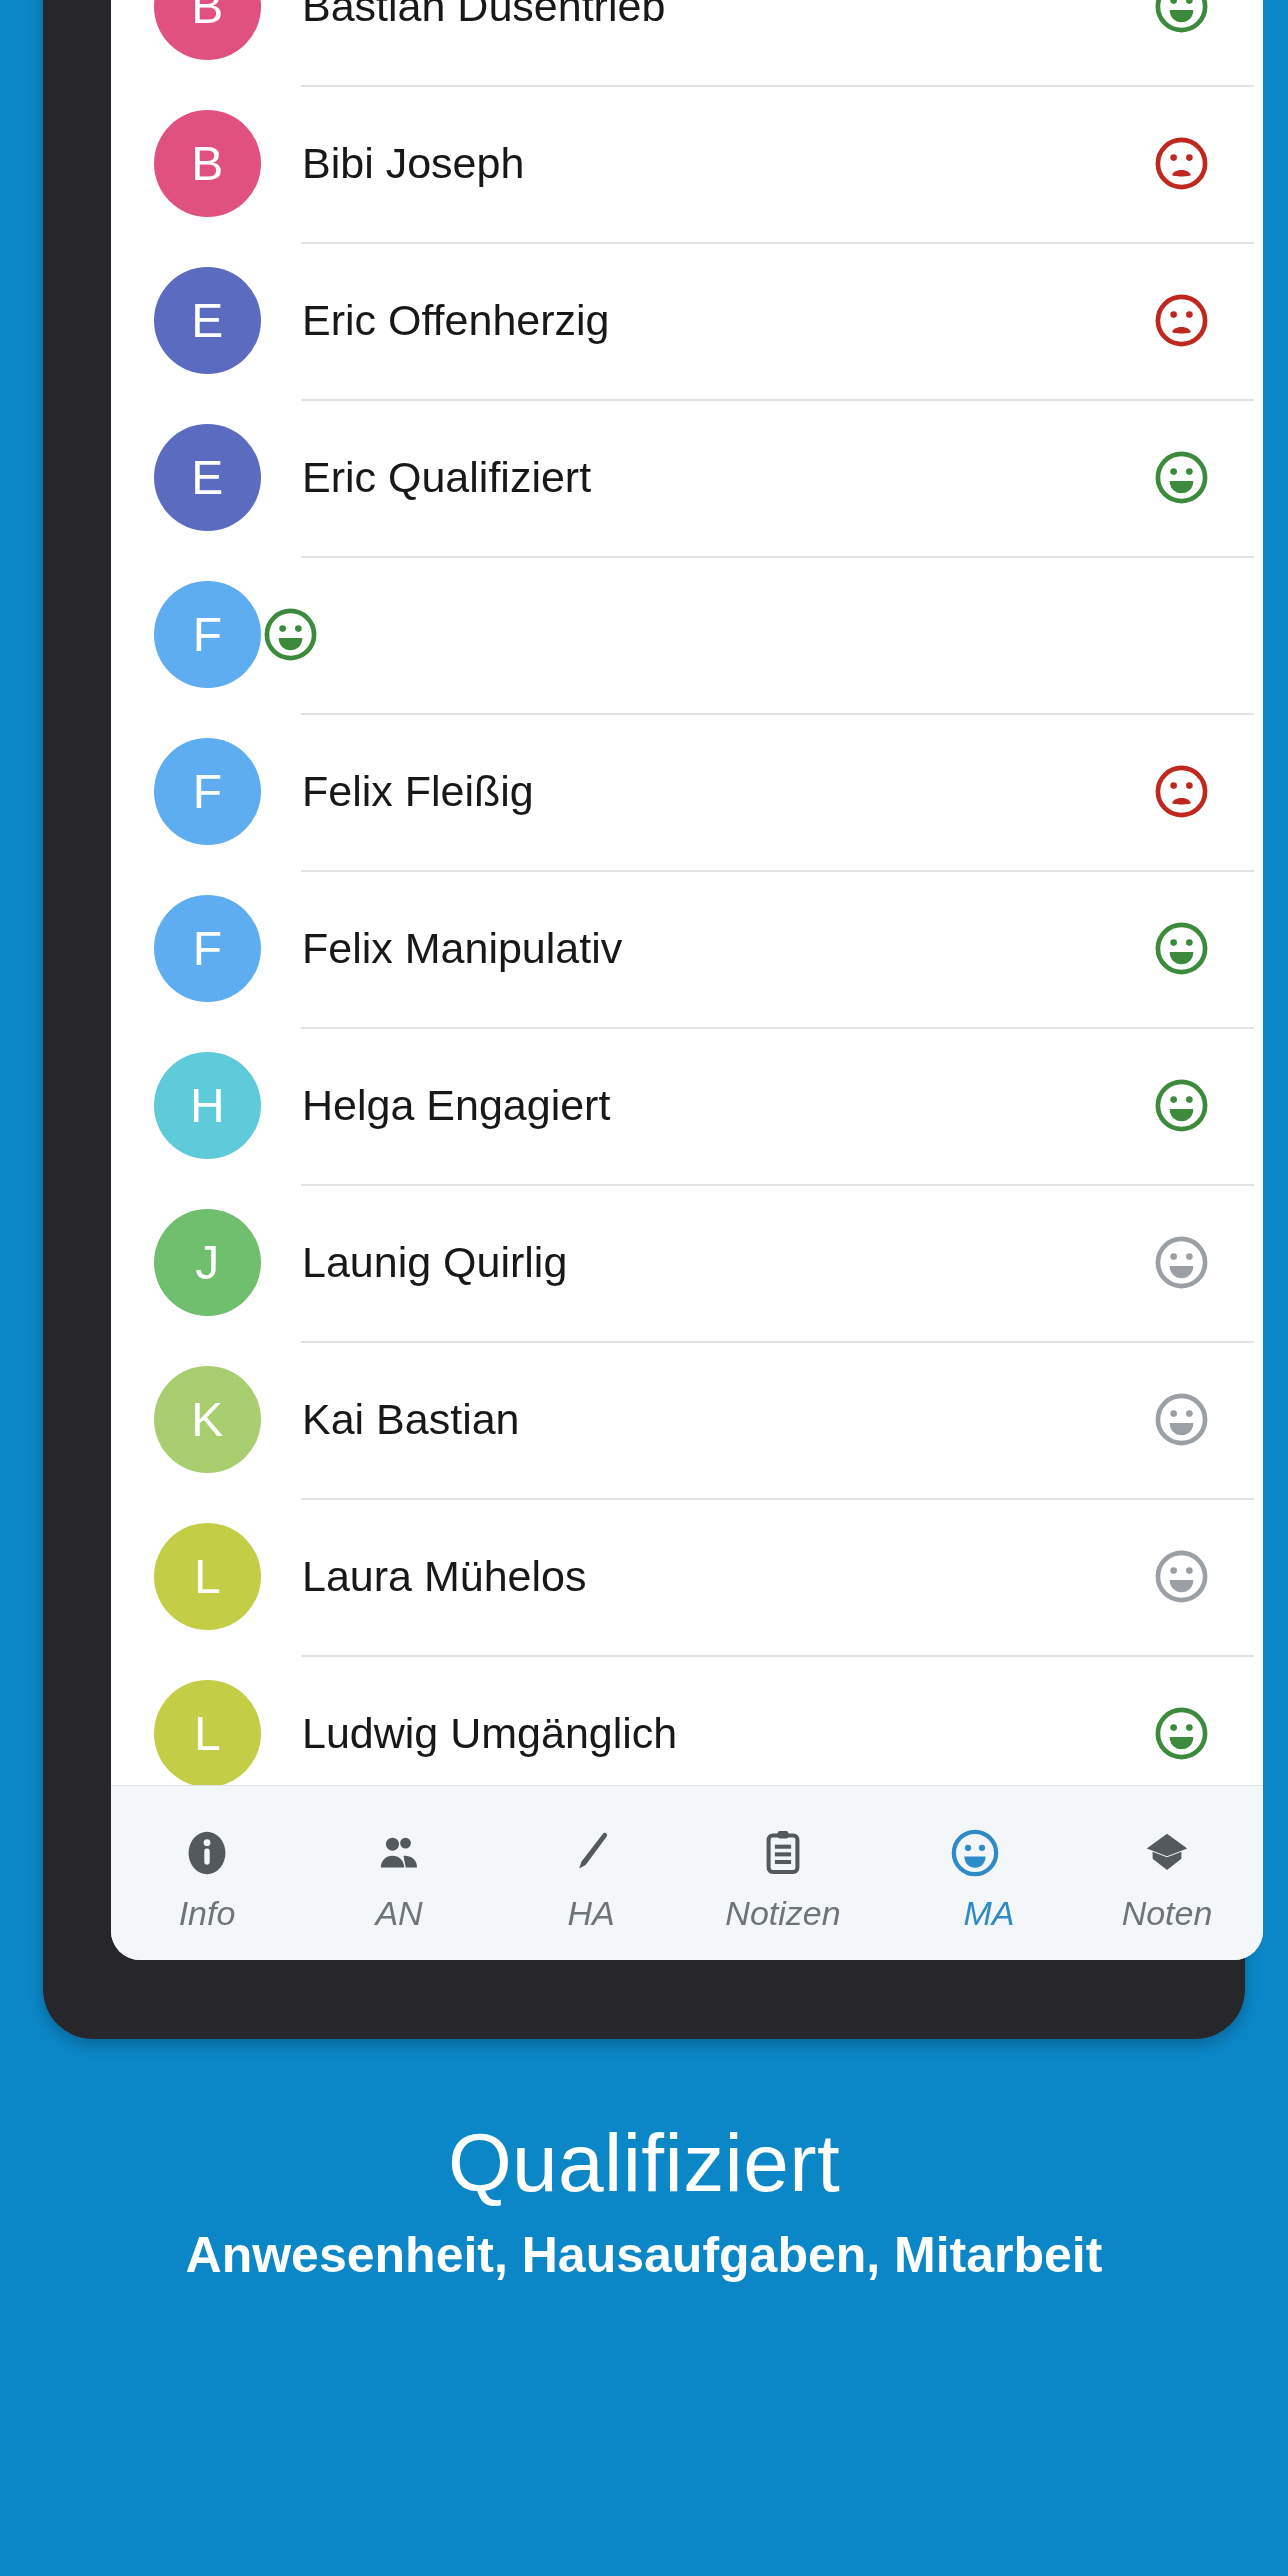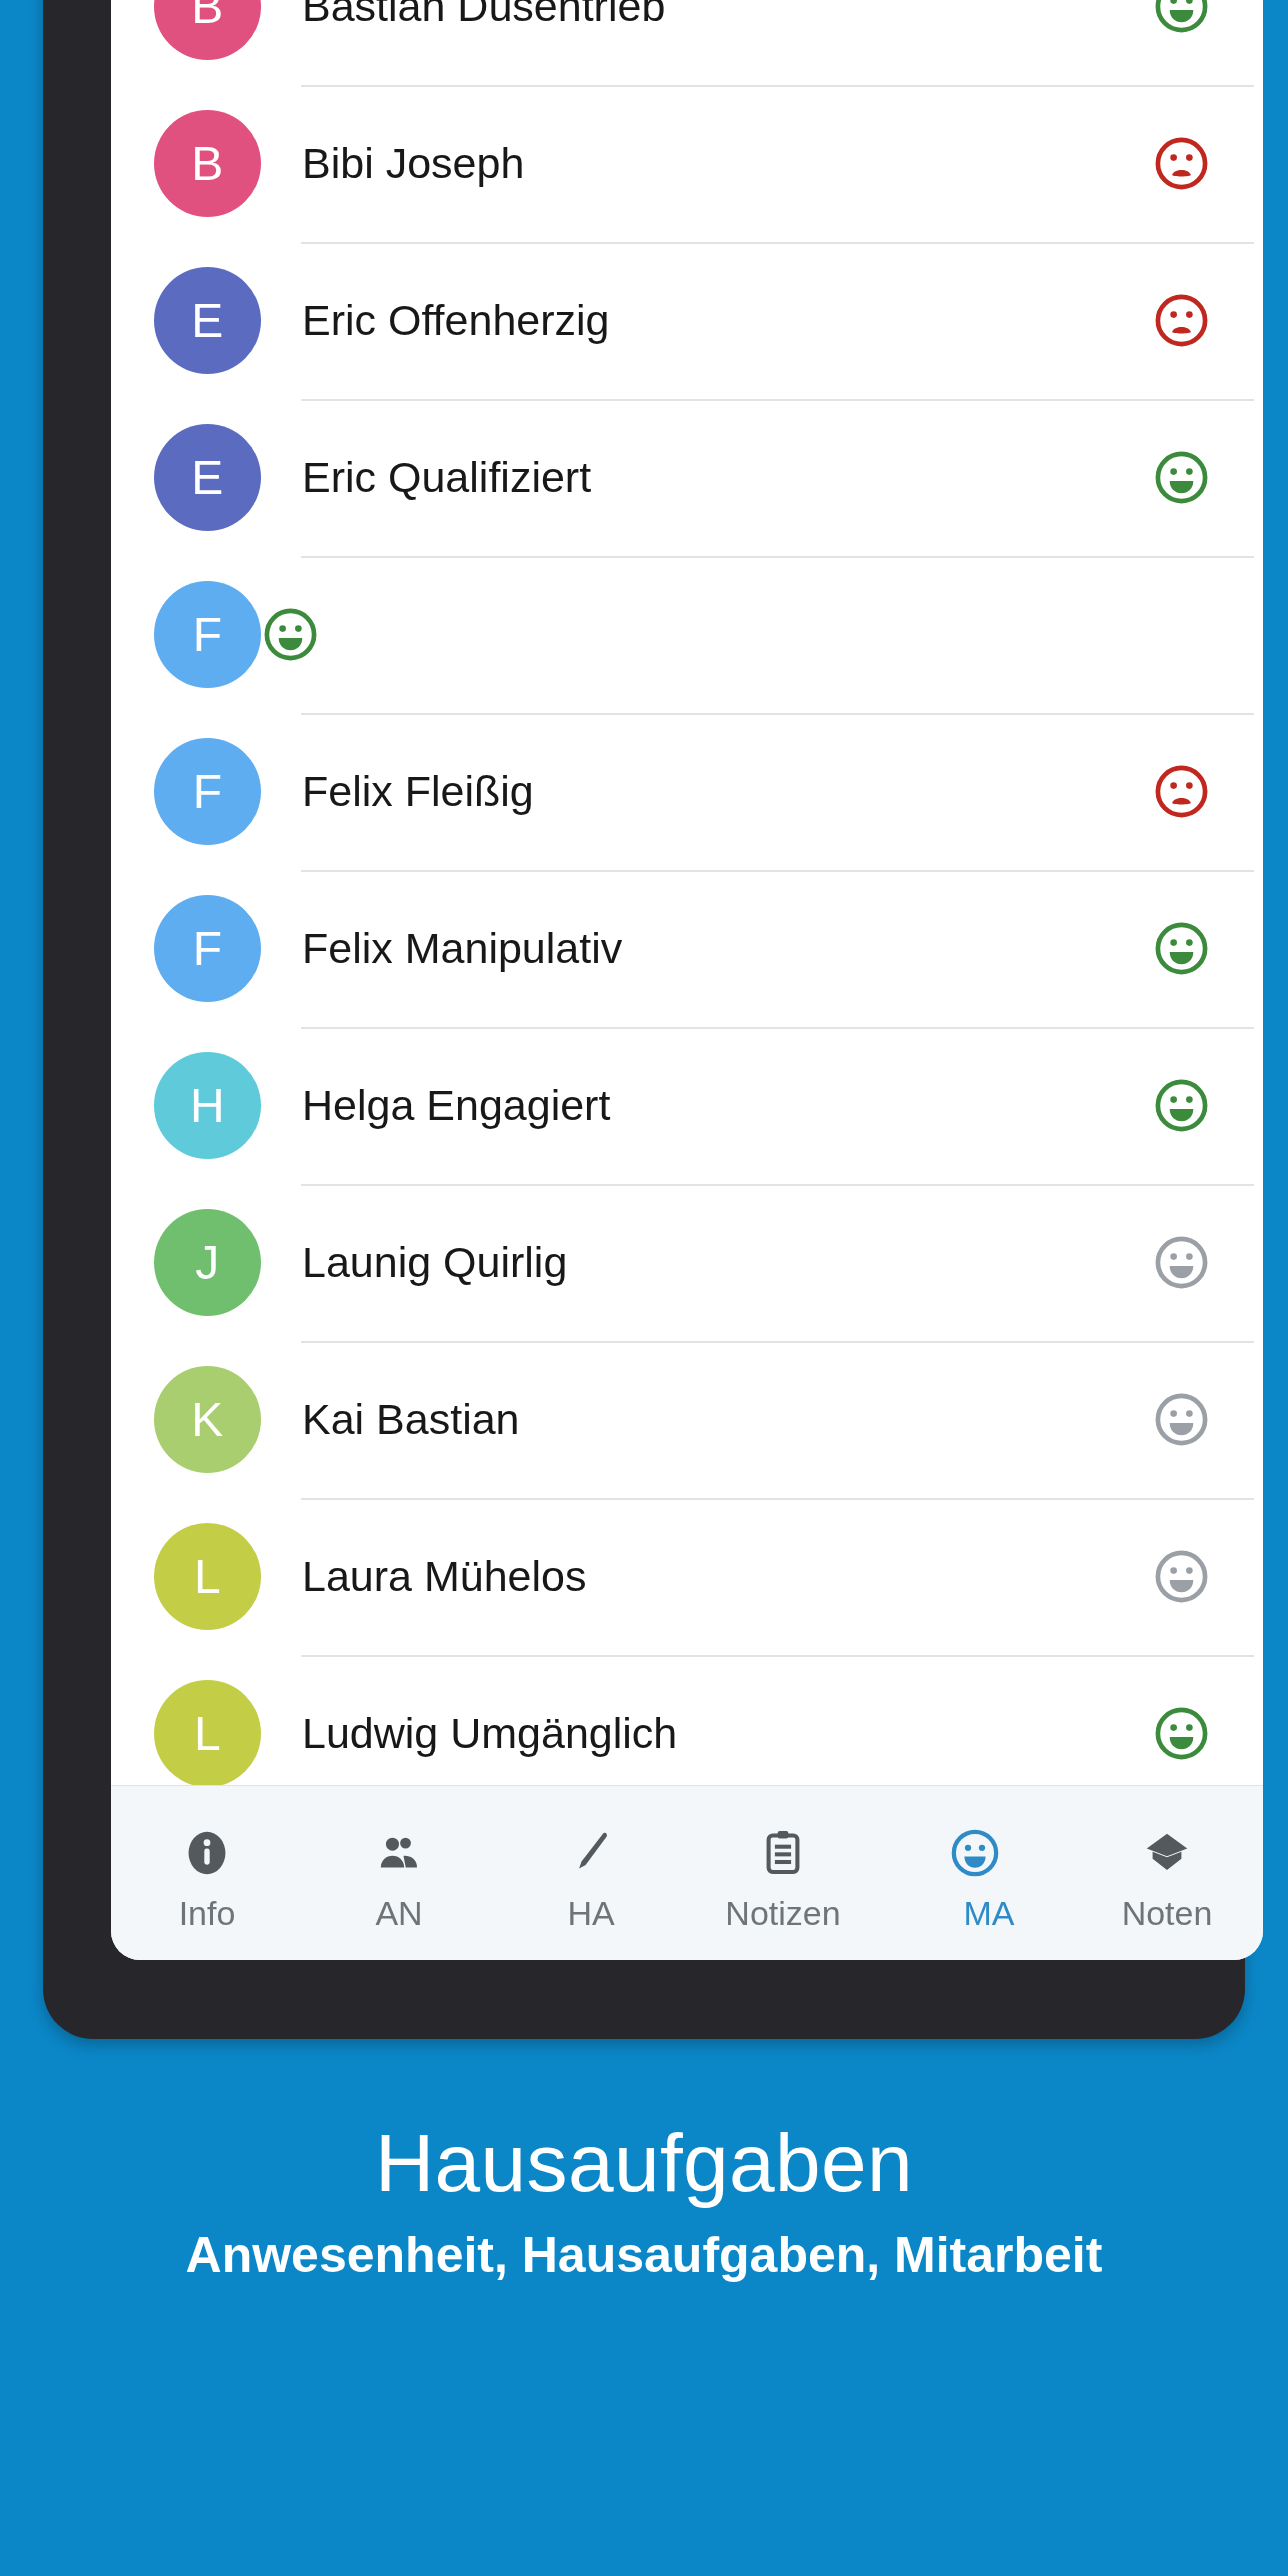--- a/index.html
+++ b/index.html
@@ -68,20 +68,21 @@
   .face{ flex:0 0 auto; width:59px; height:59px; display:block; }
 
   
   #tabbar{
     flex:0 0 auto;
     height:175px;
     background:#f4f7f9;
     border-top:1.8px solid #dfe3e6;
     display:flex;
     align-items:stretch;
+    font-style:italic;
   }
   .tab{
     flex:1 1 0;
     display:flex; flex-direction:column;
     align-items:center; justify-content:center;
     gap:16px;
     padding-top:9px;
   }
   .tab .tab-icon{ width:54px; height:54px; display:block; }
   .tab .tab-label{
@@ -291,18 +292,18 @@
                 <path d="M5.6 11.4 12 13.9l6.4-2.5v3.1L12 19.6l-6.4-5.1z" fill="#53595d"></path>
               </svg></div>
             <div class="tab-label">Noten</div>
           </div>
         </div>
 
     </div>
   </div>
 
   <div id="caption">
-    <div id="caption-title">Hausaufgaben</div>
+    <div id="caption-title">Qualifiziert</div>
     <div id="caption-sub">Anwesenheit, Hausaufgaben, Mitarbeit</div>
   </div>
 
 </div>
 
 
 </body></html>

